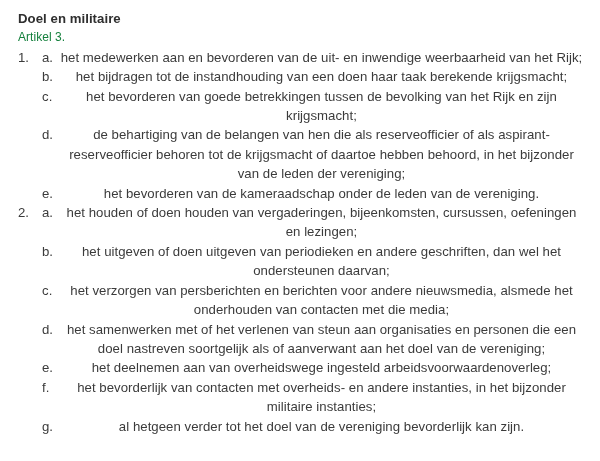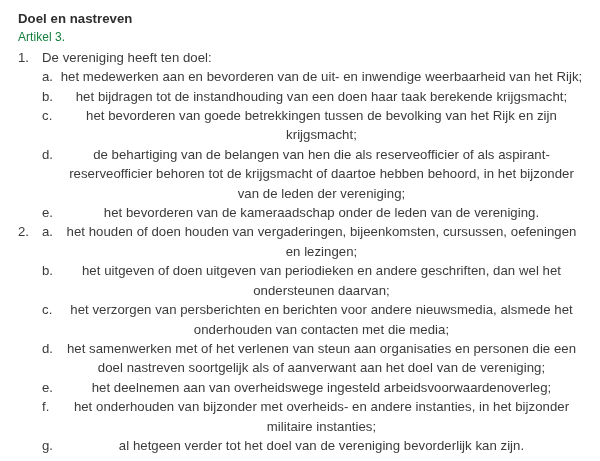--- a/index.html
+++ b/index.html
@@ -99,28 +99,27 @@
   
   .num-item > .alpha-list {
     padding-left: 0;
   }
 </style>
 </head>
 <body>
 
 <div class="page">
 
-  <div class="doc-heading">Doel en nastreven</div>
+  <div class="doc-heading">Doel en militaire</div>
 
   <div class="doc-subheading">Artikel 3.</div>
 
   <ol class="num-list" id="clause-list">
       <li class="num-item">
         <span class="num-marker">1.</span>
-        <span class="num-text">De vereniging heeft ten doel:</span>
         <ul class="alpha-list">
           <li class="alpha-item">
             <span class="alpha-marker">a.</span>
             <span class="alpha-text">het medewerken aan en bevorderen van de uit- en inwendige weerbaarheid van het Rijk;</span>
           </li>
           <li class="alpha-item">
             <span class="alpha-marker">b.</span>
             <span class="alpha-text">het bijdragen tot de instandhouding van een doen haar taak berekende krijgsmacht;</span>
           </li>
           <li class="alpha-item">
@@ -155,21 +154,21 @@
           <li class="alpha-item">
             <span class="alpha-marker">d.</span>
             <span class="alpha-text">het samenwerken met of het verlenen van steun aan organisaties en personen die een doel nastreven soortgelijk als of aanverwant aan het doel van de vereniging;</span>
           </li>
           <li class="alpha-item">
             <span class="alpha-marker">e.</span>
             <span class="alpha-text">het deelnemen aan van overheidswege ingesteld arbeidsvoorwaardenoverleg;</span>
           </li>
           <li class="alpha-item">
             <span class="alpha-marker">f.</span>
-            <span class="alpha-text">het onderhouden van bijzonder met overheids- en andere instanties, in het bijzonder militaire instanties;</span>
+            <span class="alpha-text">het bevorderlijk van contacten met overheids- en andere instanties, in het bijzonder militaire instanties;</span>
           </li>
           <li class="alpha-item">
             <span class="alpha-marker">g.</span>
             <span class="alpha-text">al hetgeen verder tot het doel van de vereniging bevorderlijk kan zijn.</span>
           </li>
         </ul>
       </li>
     </ol>
 
 </div>

